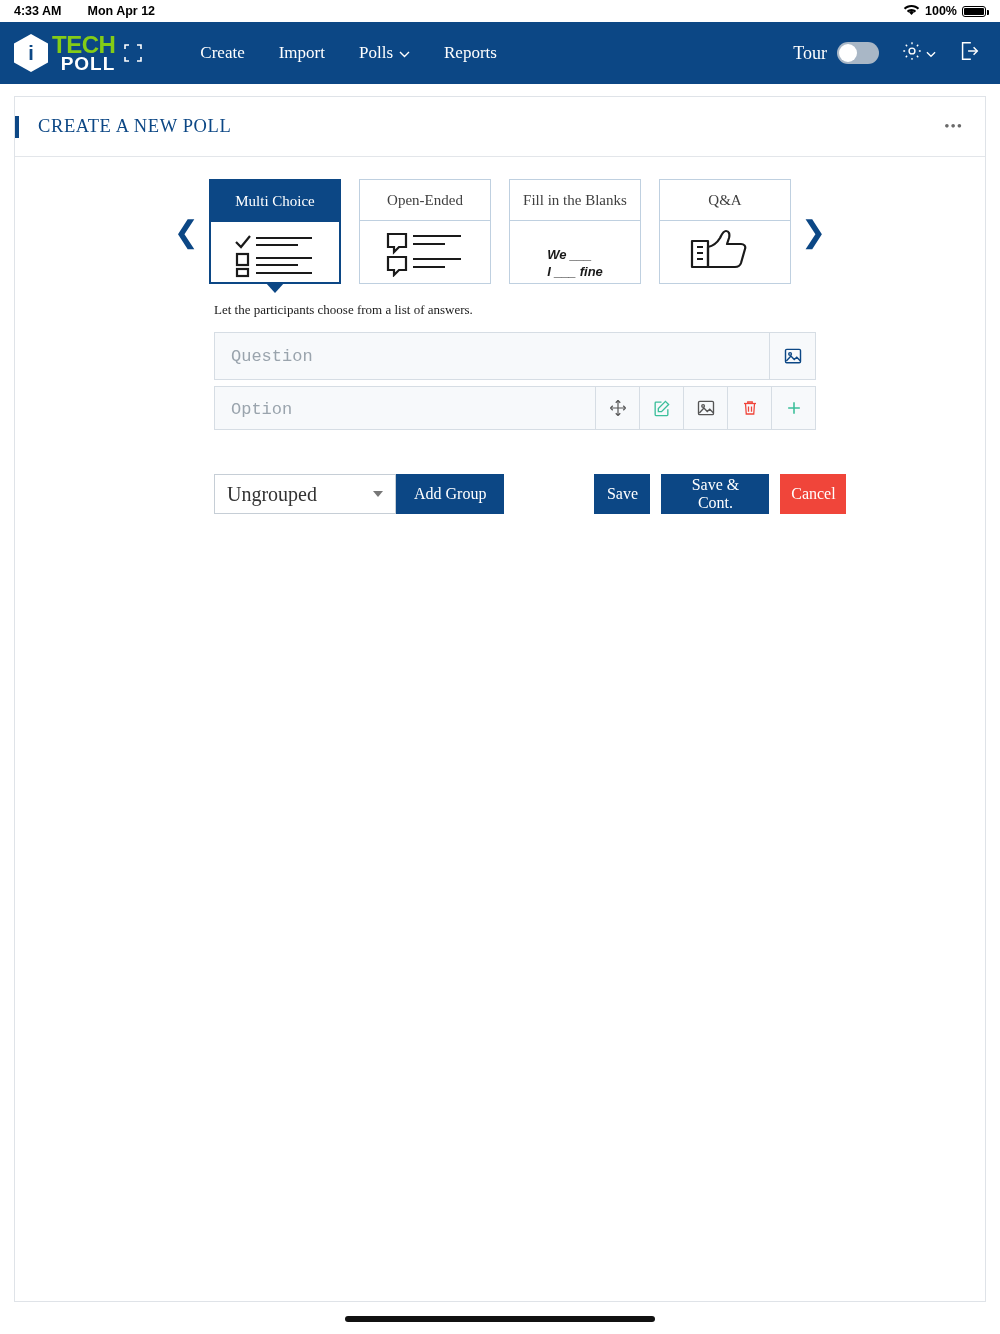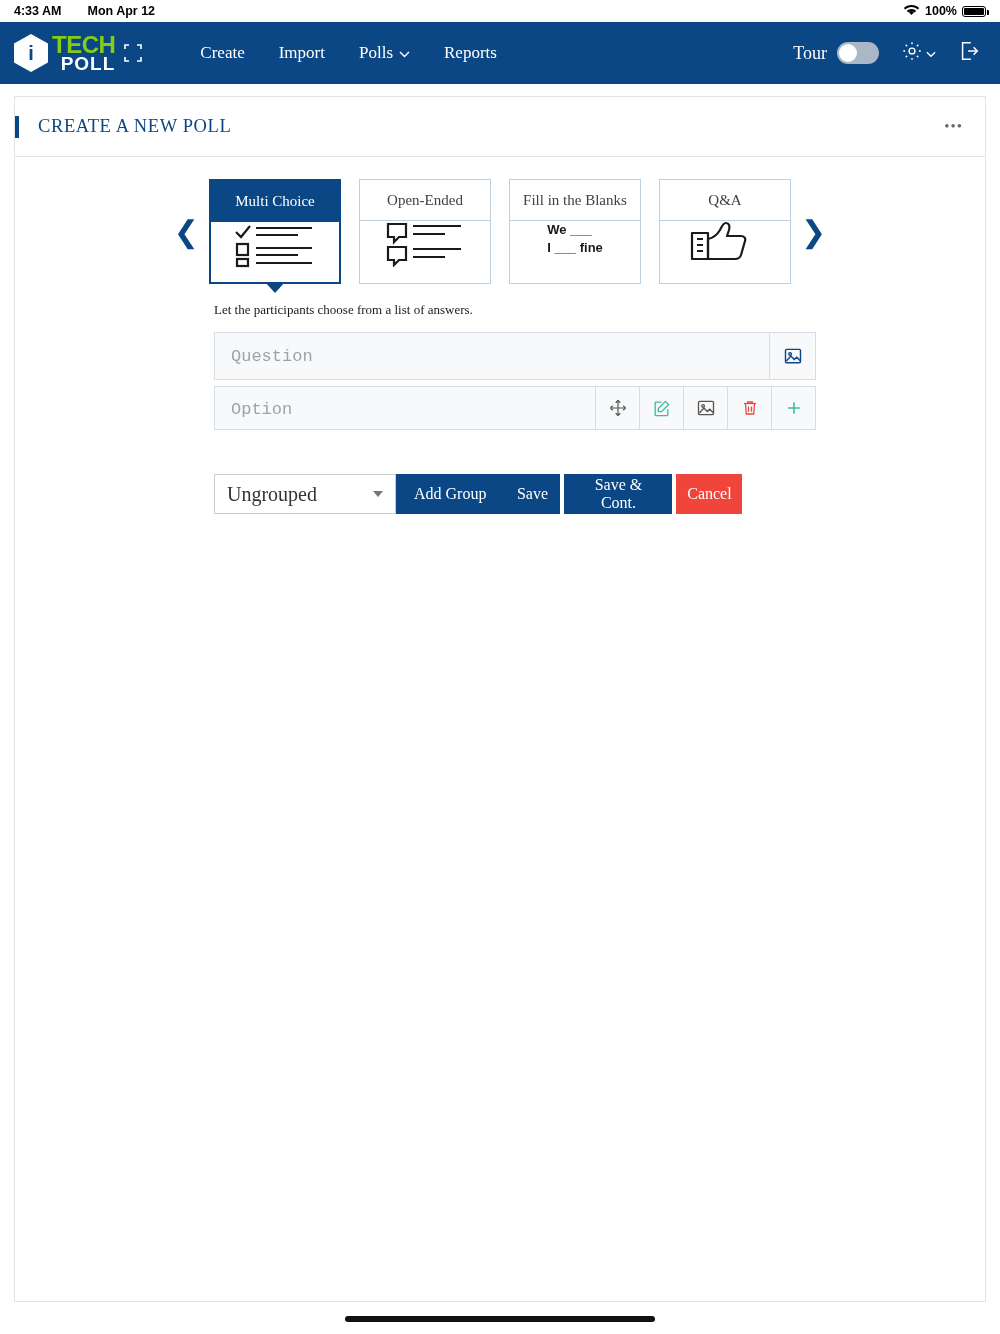--- a/index.html
+++ b/index.html
@@ -138,21 +138,21 @@
     border: 1px solid #bfd0e0;
     background: #fff;
     position: relative;
   }
   .type-card .tc-head {
     height: 41px; display: flex; align-items: center; justify-content: center;
     font-family: "Liberation Serif", serif; font-size: 15px; color: #404040;
     border-bottom: 1px solid #bfd0e0;
   }
   .type-card .tc-body {
-    height: 60px; display: flex; align-items: flex-start; justify-content: center;
+    height: 60px; display: flex; align-items: flex-end; justify-content: center; font-style: italic;
   }
   .type-card.active { border: 2px solid #0c4785; }
   .type-card.active .tc-head { background: #0c4785; color: #fff; border-bottom: none; }
   .caret-down {
     position: absolute; bottom: -11px; left: 50%; transform: translateX(-50%);
     width: 0; height: 0; border-left: 10px solid transparent; border-right: 10px solid transparent;
     border-top: 11px solid #0c4785;
   }
   .fib-text {
     font-family: "Liberation Sans", sans-serif; font-size: 13px; font-weight: bold; color: #1a1a1a;
@@ -218,21 +218,21 @@
     font-size: 16px;
     color: #fff;
     background: #0c4785;
     height: 40px;
     padding: 0 18px;
     border: none;
     cursor: pointer;
     display: flex; align-items: center; justify-content: center;
   }
   .btn.danger { background: #f0453a; }
-  .btn-group { display: flex; gap: 4px; }
+  .btn-group { margin-left: 90px; display: flex; gap: 11px; }
   .btn-group .btn + .btn { margin-left: 0; }
   #save-btn { width: 56px; }
   #savecont-btn { width: 108px; }
   #cancel-btn { width: 66px; }
 
   
   .home-indicator {
     position: absolute; bottom: 12px; left: 50%; transform: translateX(-50%);
     width: 310px; height: 6px; border-radius: 3px; background: #111;
   }

